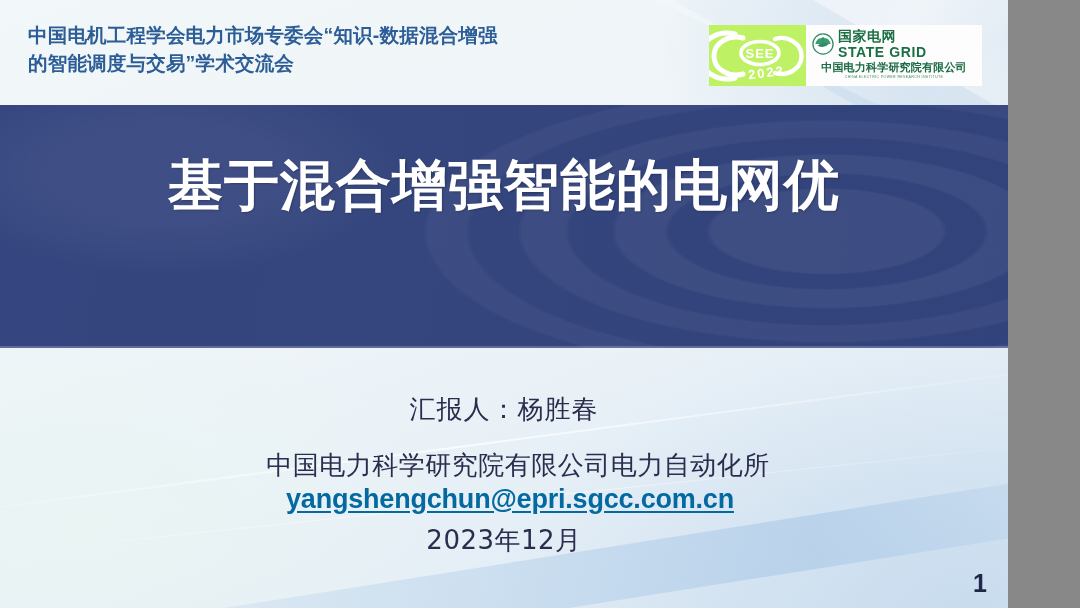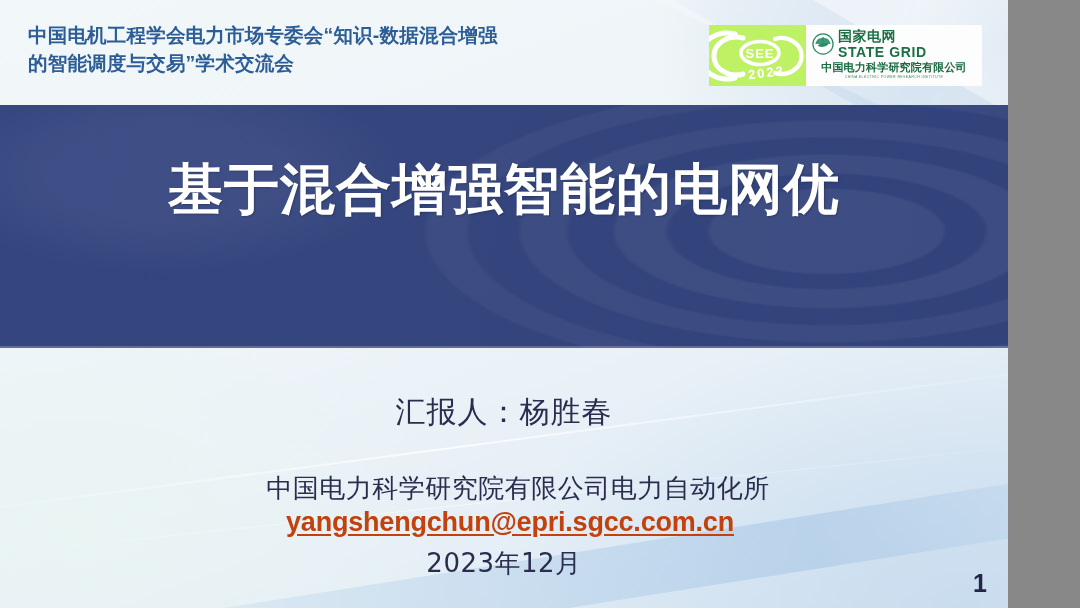--- a/index.html
+++ b/index.html
@@ -127,51 +127,51 @@
   }
   .band-title {
     position: absolute;
     left: 0; right: 0; top: 50px;
     text-align: center;
     color: #ffffff;
     font-weight: bold;
     font-size: 55px;
     line-height: 1.26;
     letter-spacing: 1px;
-    font-family: Liberation Sans, sans-serif;
+    font-family: Liberation Mono, monospace;
     text-shadow: 1px 1px 2px rgba(0,0,0,.22);
     padding: 0 90px;
   }
 
   
   .meta {
     position: absolute;
     left: 0; right: 0; top: 392px;
     text-align: center;
     color: #2b2d4e;
   }
   .meta-speaker {
-    font-size: 30px;
+    font-size: 26px;
     letter-spacing: 1px;
-    margin-bottom: 39px;
+    margin-bottom: 22px;
     font-family: "DejaVu Sans", sans-serif;
   }
   .meta-org {
     font-size: 26px;
     letter-spacing: .5px;
     line-height: 1.25;
     font-family: "DejaVu Sans", sans-serif;
     margin-left: 28px;
   }
   .meta-email {
     font-size: 27px;
     font-weight: bold;
     text-decoration: underline;
     text-underline-offset: 3px;
-    color: #c2410c;
+    color: #0369a1;
     line-height: 1.3;
     letter-spacing: -.2px;
     padding-left: 12px;
   }
   .meta-date {
     font-size: 26px;
     font-weight: normal;
     margin-top: 6px;
     letter-spacing: .5px;
     font-family: "DejaVu Sans", sans-serif;

